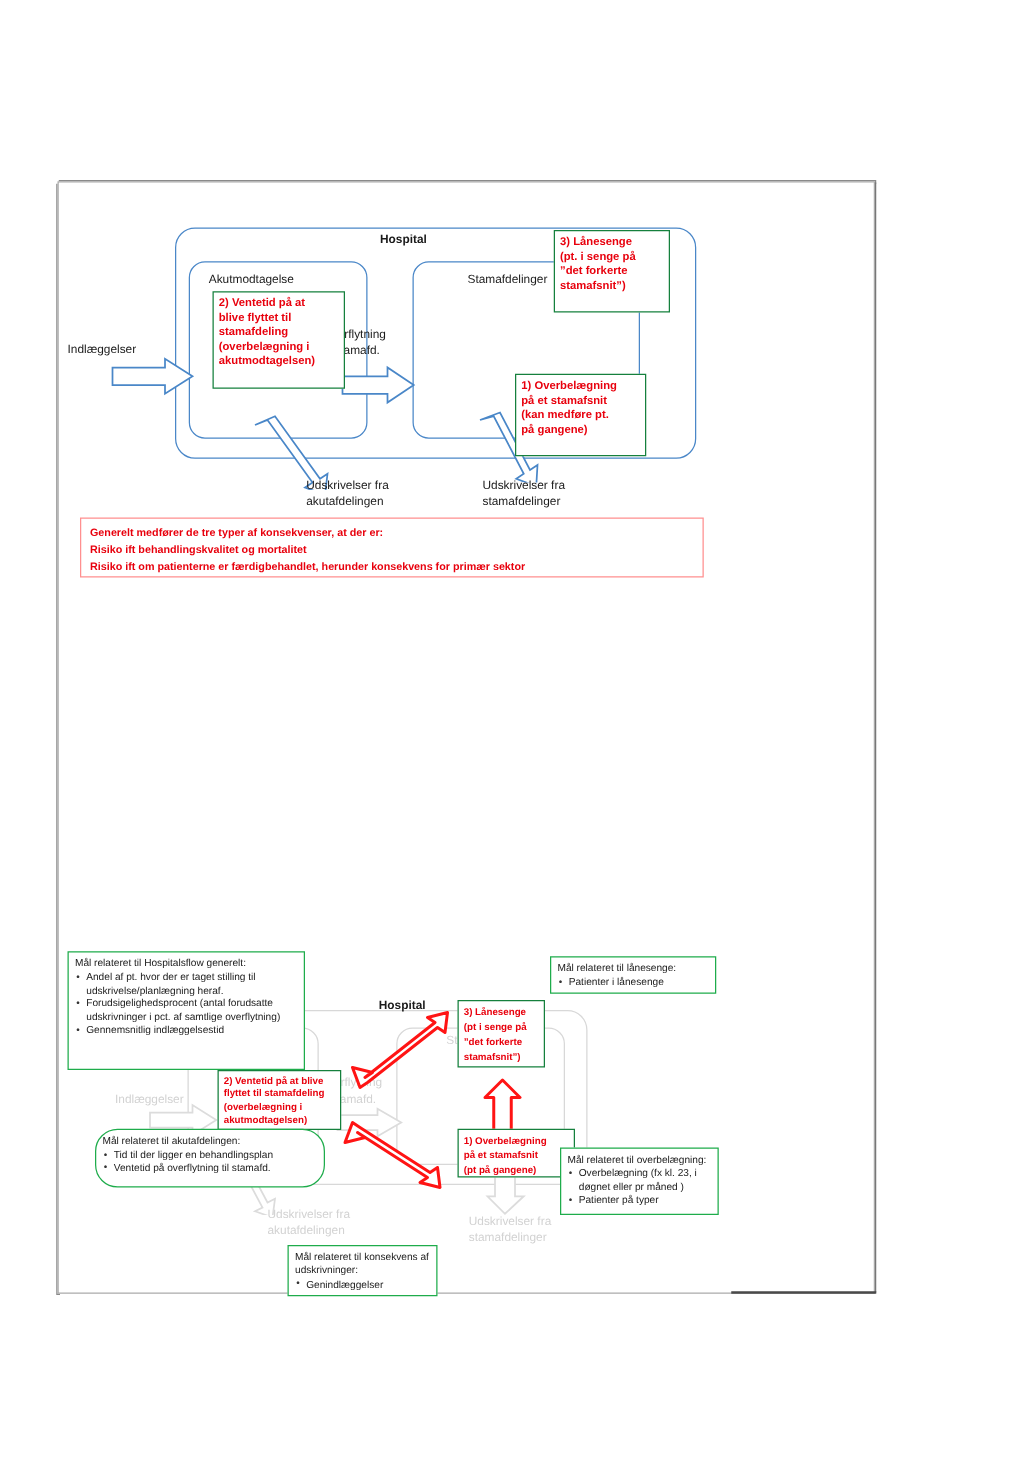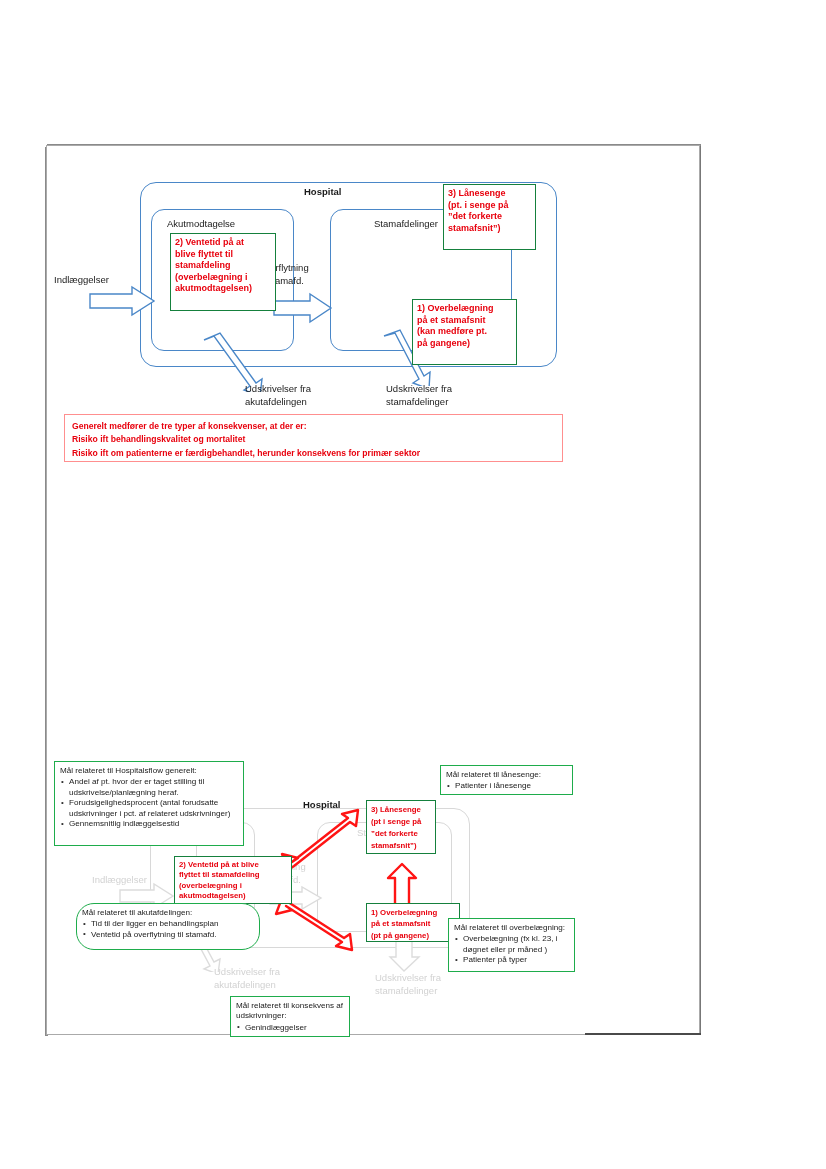--- a/index.html
+++ b/index.html
@@ -172,45 +172,45 @@
       <path d="M17 2 L31 16 L24 16 L24 44 L31 44 L17 58 L3 44 L10 44 L10 16 L3 16 Z"></path>
     </g>
   </svg>
 
   <svg class="abs" style="left:268px;top:890px;" width="100" height="68" viewBox="0 0 100 68">
     <g fill="#ffffff" stroke="#ff1414" stroke-width="2.4" stroke-linejoin="round">
       <path d="M14 8 L8 24 L24 20 L18 16 L74 52 L68 56 L84 60 L82 44 L76 48 L20 12 Z"></path>
     </g>
   </svg>
 
-  <div class="red-box" style="left:174px;top:856px;width:118px;height:48px;font-size:7.8px;line-height:10.4px;">
+  <div class="red-box" style="left:174px;top:856px;width:99px;height:48px;font-size:7.8px;line-height:10.4px;">
     <div>2) Ventetid på at blive</div>
     <div>flyttet til stamafdeling</div>
     <div>(overbelægning i</div>
     <div>akutmodtagelsen)</div>
   </div>
 
   <div class="red-box" style="left:366px;top:800px;width:70px;height:54px;font-size:7.8px;line-height:12px;">
     <div>3) Lånesenge</div>
     <div>(pt i senge på</div>
     <div>”det forkerte</div>
     <div>stamafsnit”)</div>
   </div>
 
   <div class="red-box" style="left:366px;top:903px;width:94px;height:39px;font-size:7.8px;line-height:11.4px;">
     <div>1) Overbelægning</div>
     <div>på et stamafsnit</div>
     <div>(pt på gangene)</div>
   </div>
 
-  <div class="green-box" style="left:54px;top:761px;width:190px;height:85px;">
+  <div class="green-box" style="left:54px;top:761px;width:190px;height:95px;">
     <div class="hd">Mål relateret til Hospitalsflow generelt:</div>
     <ul>
       <li>Andel af pt. hvor der er taget stilling til udskrivelse/planlægning heraf.</li>
-      <li>Forudsigelighedsprocent (antal forudsatte udskrivninger i pct. af relateret udskrivninger)</li>
+      <li>Forudsigelighedsprocent (antal forudsatte udskrivninger i pct. af samtlige overflytning)</li>
       <li>Gennemsnitlig indlæggelsestid</li>
     </ul>
   </div>
 
   <div class="green-box" style="left:440px;top:765px;width:133px;height:30px;">
     <div class="hd">Mål relateret til lånesenge:</div>
     <ul>
       <li>Patienter i lånesenge</li>
     </ul>
   </div>

